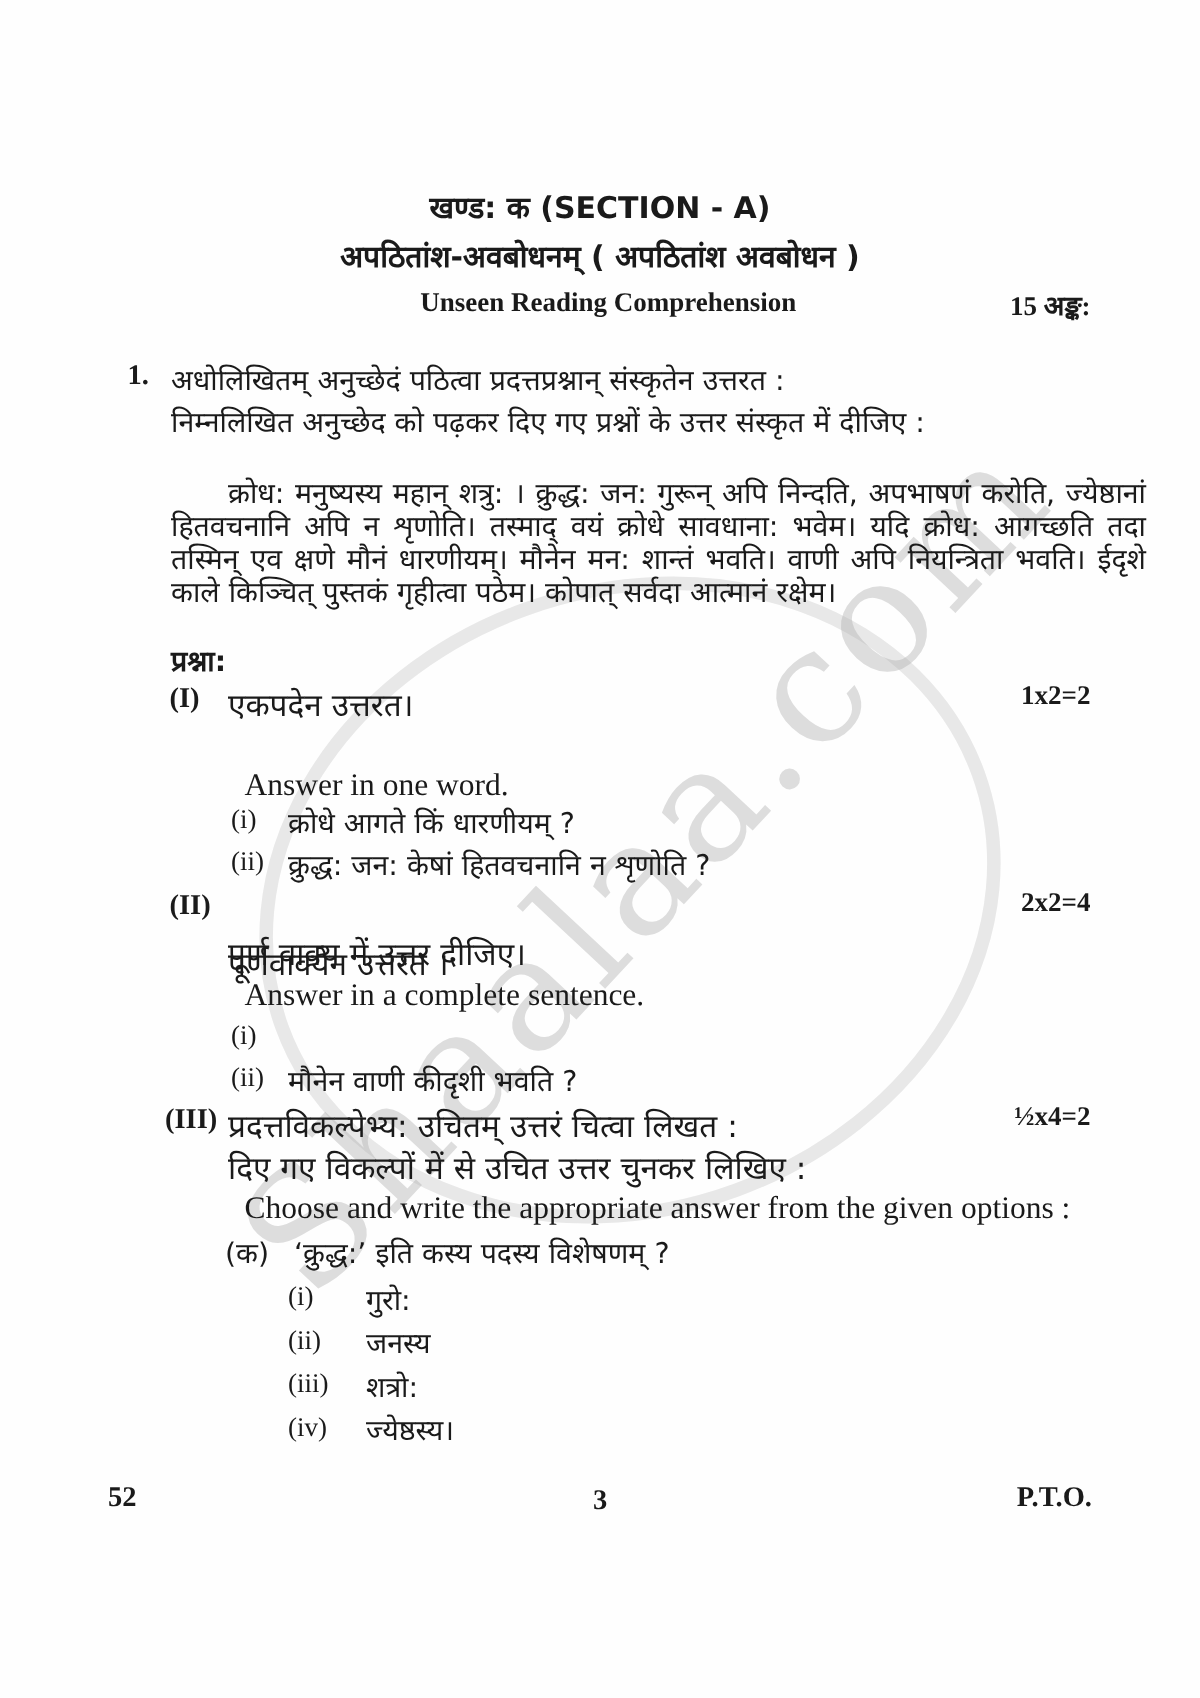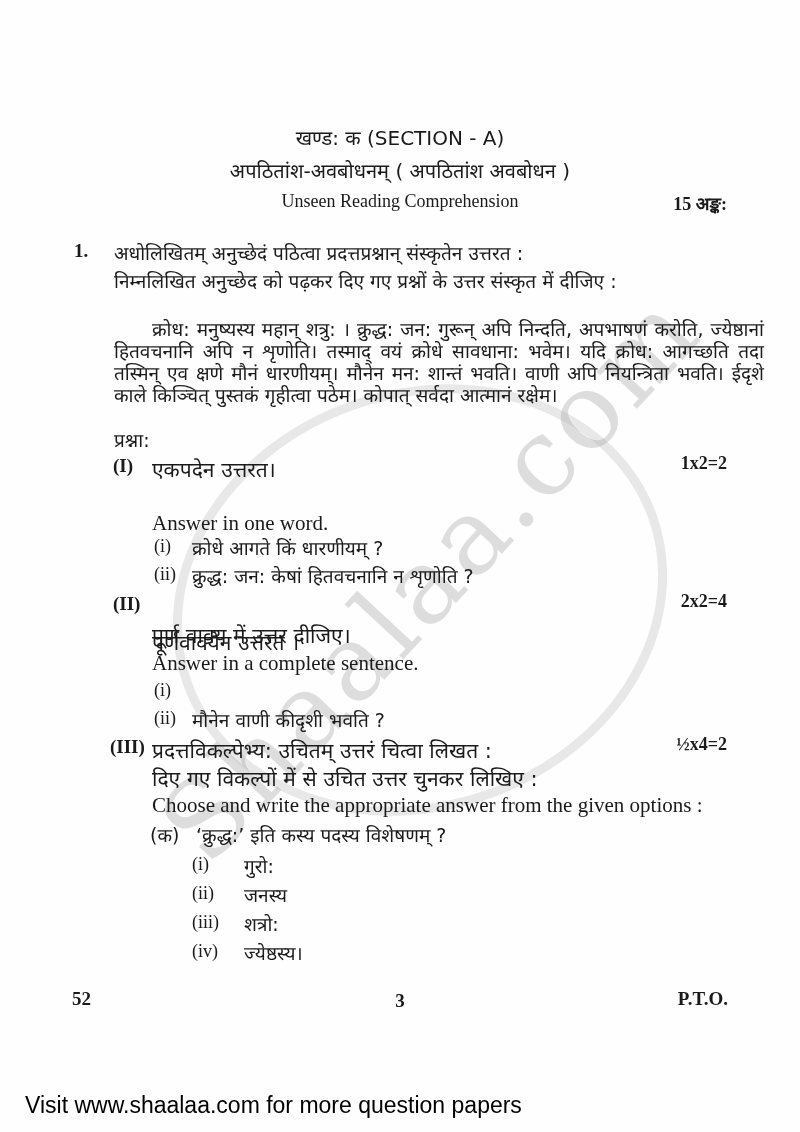--- a/index.html
+++ b/index.html
@@ -19,22 +19,22 @@
     line-height:124px; text-align:center;
     font-family:"DejaVu Serif", serif;
     font-size:106px; letter-spacing:4px;
     color:rgba(172,172,172,0.40);
     transform:rotate(-47deg);
     z-index:0; white-space:nowrap; pointer-events:none;
   }
   .content { position:absolute; left:0; top:0; width:800px; height:1132px; z-index:1; }
   .line { position:absolute; white-space:nowrap; font-size:19px; }
   .center { left:0; right:0; text-align:center; }
-  .bold { font-weight:normal;text-align:center; }
-  .serif { font-family:"Liberation Serif", serif; font-size:18px; }
+  .bold { font-weight:bold;text-align:center; }
+  .serif { font-family:"Liberation Serif", serif; font-size:18px;margin-left:11px; }
   .dev { font-family:"DejaVu Sans", sans-serif; }
   .fs20 { font-size:20px; }
   .marks {
     position:absolute; right:73px; font-weight:bold;
     font-family:"Liberation Serif", serif; font-size:18px; white-space:nowrap;
   }
   .qnum { position:absolute; left:74px; font-weight:bold; font-size:19px; }
   .part-label { position:absolute; left:113px; font-weight:bold; font-size:19px;
                 font-family:"Liberation Serif", serif; }
   .part-text { position:absolute; left:152px; font-size:21px; white-space:nowrap; }
@@ -113,16 +113,15 @@
     <div class="opt-text dev" style="top:882px">जनस्य</div>
     <div class="opt-num" style="top:912px">(iii)</div>
     <div class="opt-text dev" style="top:911px">शत्रो:</div>
     <div class="opt-num" style="top:941px">(iv)</div>
     <div class="opt-text dev" style="top:940px">ज्येष्ठस्य।</div>
 
     <div class="line footer-item" style="left:72px; top:988px">52</div>
     <div class="line center footer-item" style="top:990px">3</div>
     <div class="line footer-item" style="right:72px; top:988px">P.T.O.</div>
 
-    <div class="visit">Visit www.shaalaa.com for more question papers</div>
 
   </div>
 </div>
 
 </body></html>

